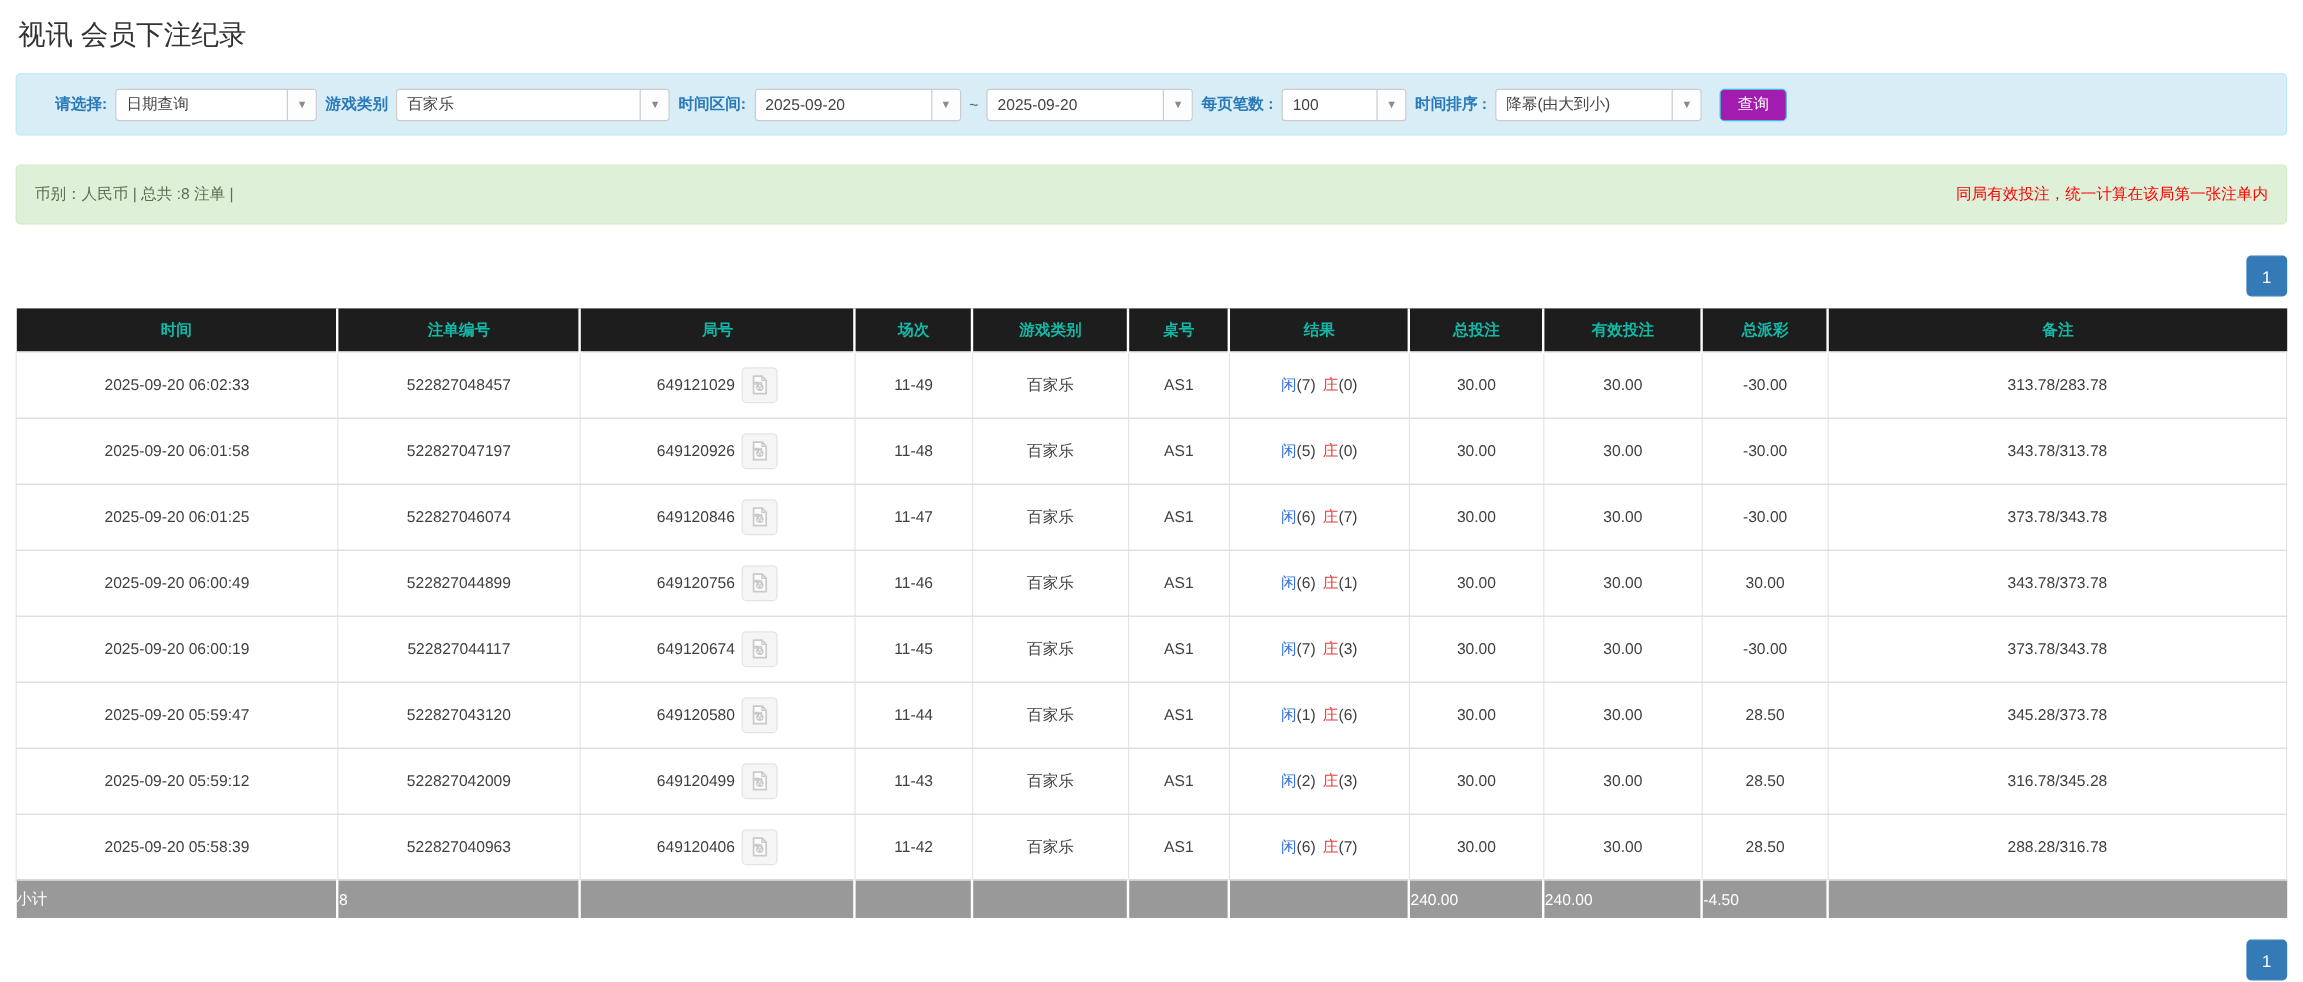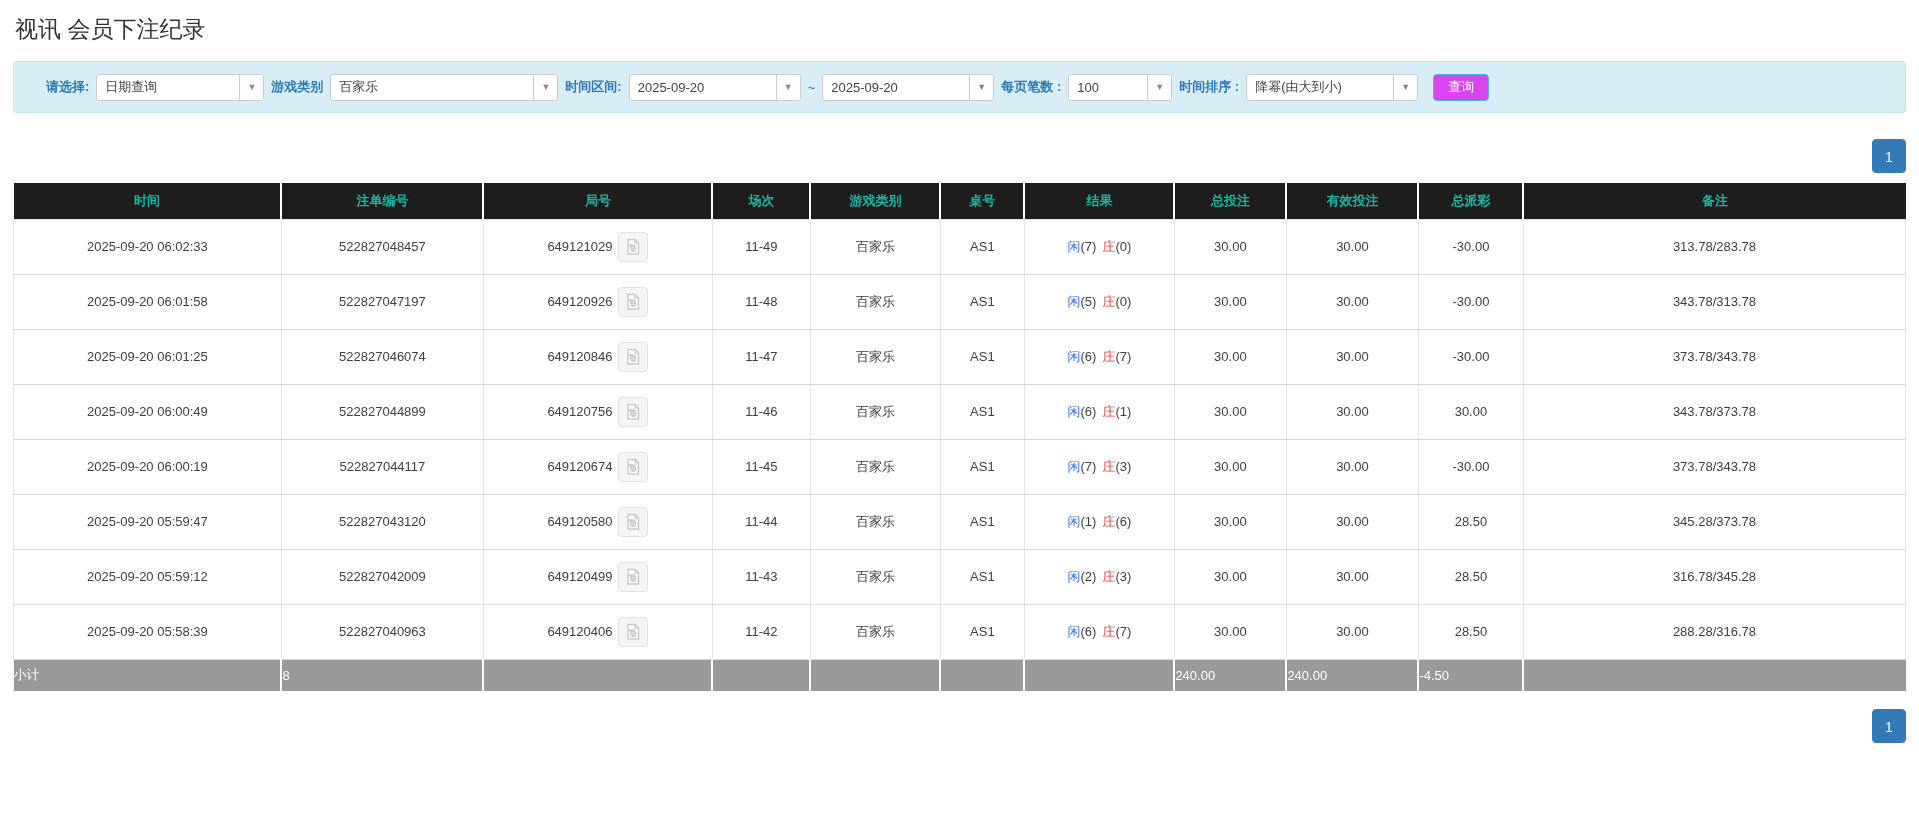--- a/index.html
+++ b/index.html
@@ -15,21 +15,21 @@
     padding: 12px 32px; display: flex; align-items: center; gap: 7px; height: 52px; }
   .flabel { color: #2a7ab9; font-weight: bold; font-size: 13px; white-space: nowrap; }
   .tilde { color: #31708f; font-size: 13px; }
   .combo { background: #fff; border: 1px solid #ccc; border-radius: 3px; height: 27px;
     display: flex; align-items: center; overflow: hidden; }
   .combo .combo-val { flex: 1; padding: 0 8px; font-size: 13px; color: #444; white-space: nowrap; }
   .combo .combo-arrow { width: 24px; height: 100%; border-left: 1px solid #ccc; background: #fdfdfd;
     display: flex; align-items: center; justify-content: center; color: #8a8a8a; font-size: 9px; cursor: pointer; }
   .w-qtype { width: 168px; } .w-game { width: 228px; } .w-date { width: 172px; }
   .w-pp { width: 104px; } .w-sort { width: 172px; }
-  .btn-query { margin-left: 8px; background: #d946ef; border: 1px solid #46b8da; color: #fff;
+  .btn-query { margin-left: 8px; background: #a21caf; border: 1px solid #46b8da; color: #fff;
     font-size: 13px; border-radius: 4px; height: 27px; padding: 0 14px; cursor: pointer; }
 
   
   .summary-bar { margin-top: 24px; background: #dff0d8; border: 1px solid #d6e9c6; border-radius: 4px;
     padding: 15px 15px; display: flex; justify-content: space-between; align-items: center; font-size: 13px; }
   .summary-left { color: #5b7052; }
   .summary-note { color: #ff0000; }
 
   
   .pager { text-align: right; }
@@ -100,20 +100,24 @@
 
     <span class="flabel">时间排序 :</span>
     <div class="combo w-sort">
       <span class="combo-val">降幂(由大到小)</span>
       <span class="combo-arrow">▼</span>
     </div>
 
     <button class="btn-query">查询</button>
   </div>
 
+  <div class="summary-bar">
+    <span class="summary-left">币别：人民币 | 总共 :8 注单 |</span>
+    <span class="summary-note">同局有效投注，统一计算在该局第一张注单内</span>
+  </div>
 
   <div class="pager top">
     <span class="page-btn">1</span>
   </div>
 
   <table class="bets">
     <colgroup>
       <col style="width:14.16%">
         <col style="width:10.68%">
         <col style="width:12.10%">

